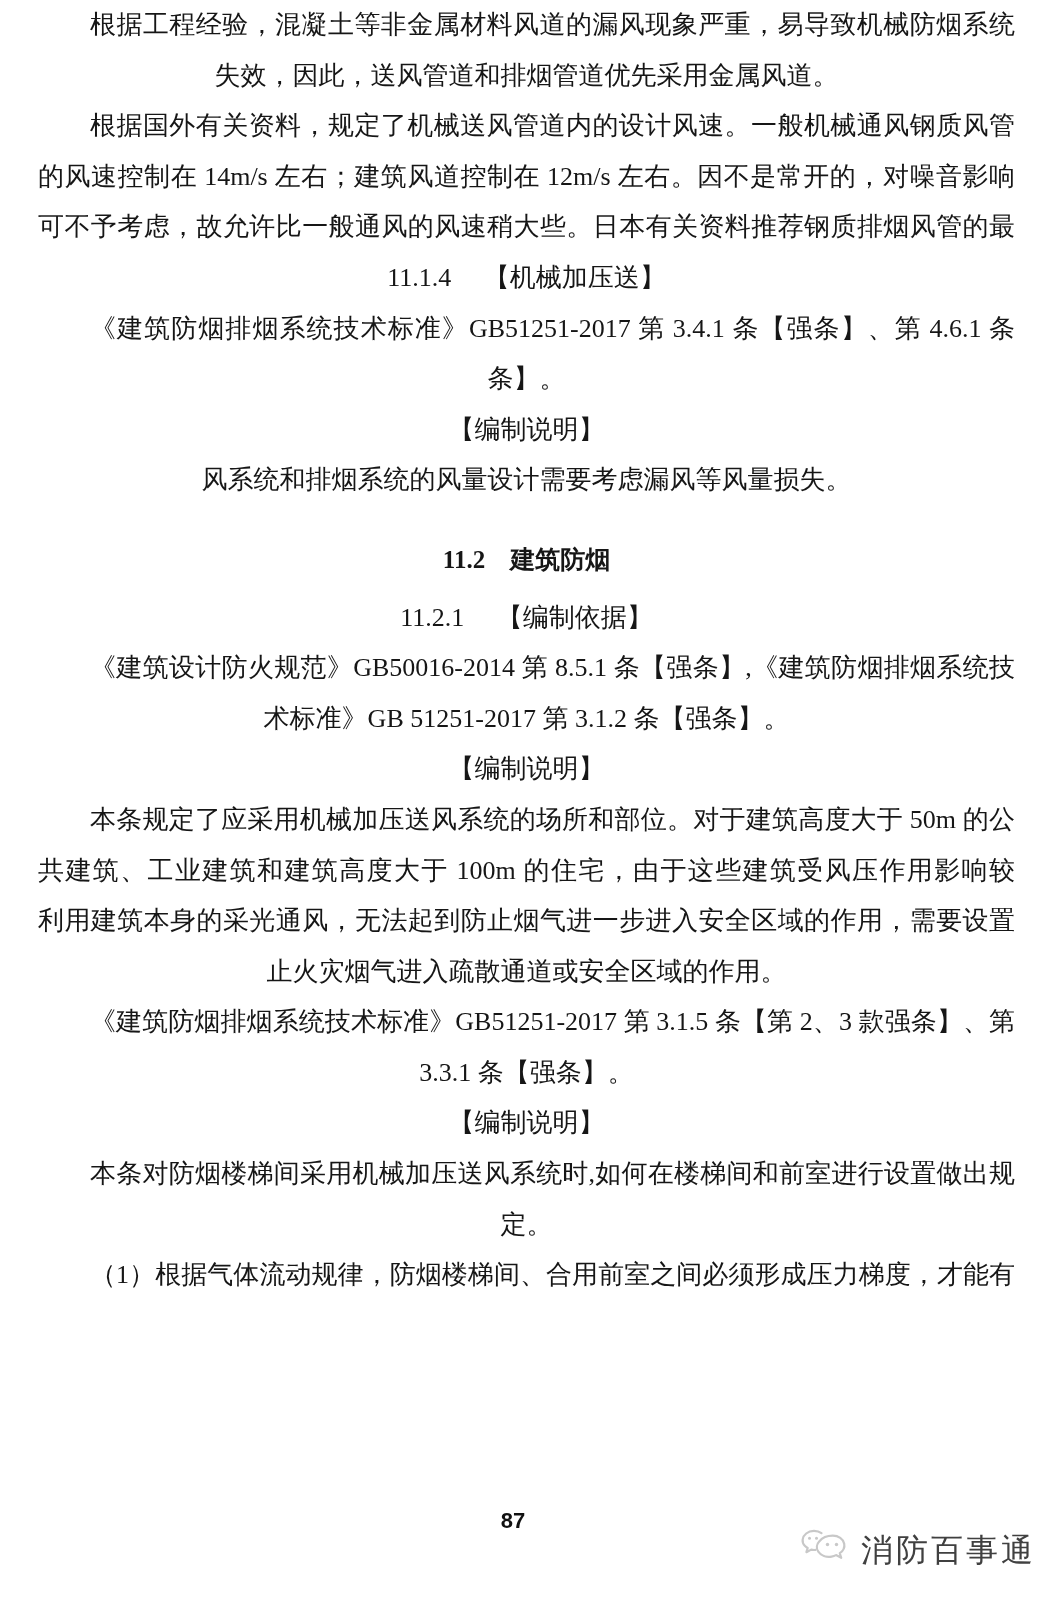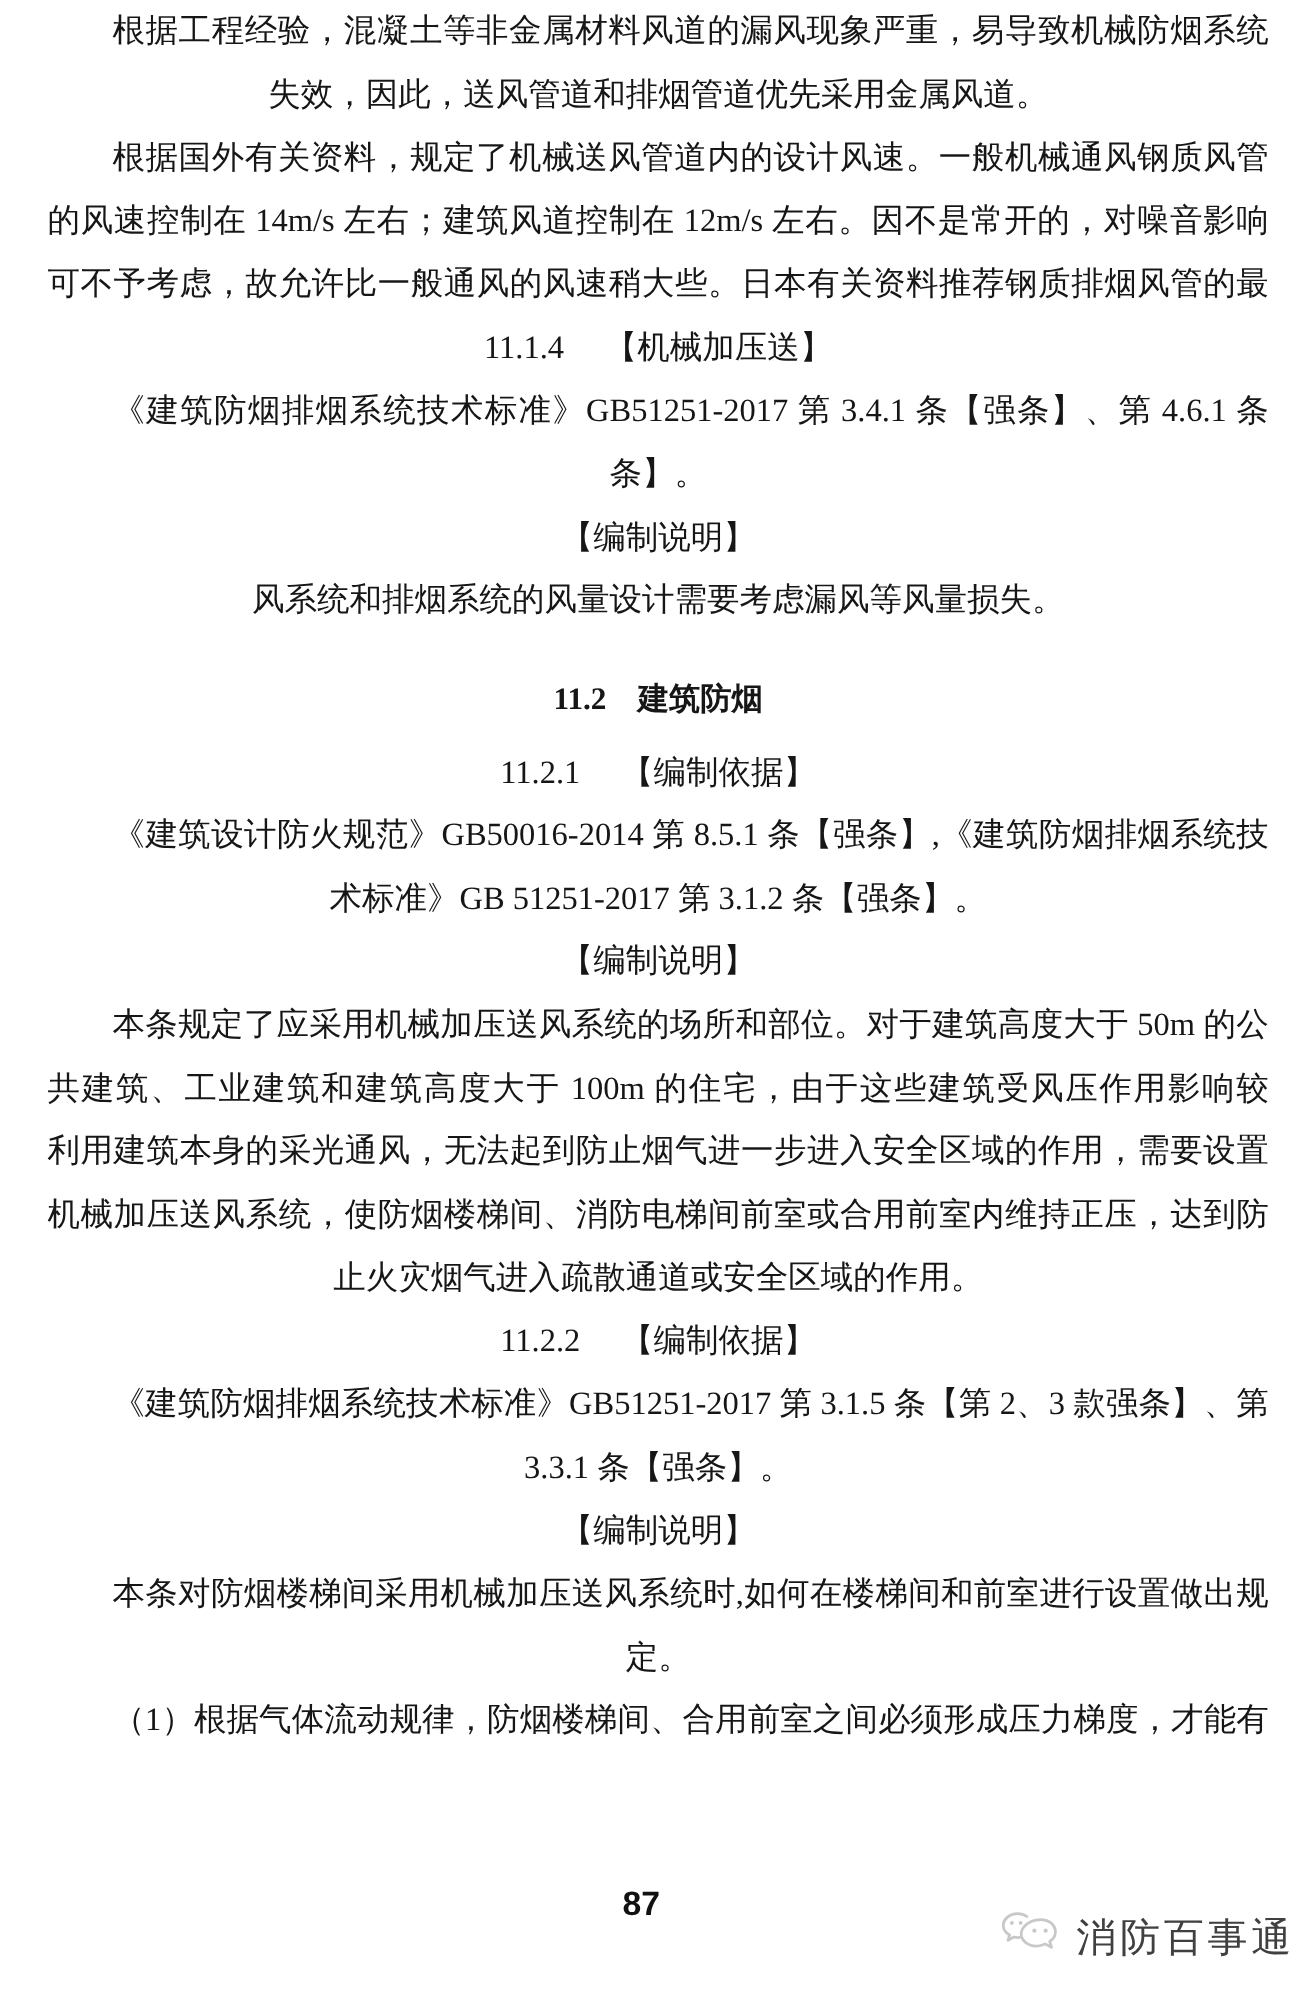--- a/index.html
+++ b/index.html
@@ -57,21 +57,21 @@
     text-shadow: 1px 1px 0 #ffffff;
   }
   .page-number {
     position: absolute;
     top: 1508px;
     left: 0;
     width: 1026px;
     text-align: center;
     font-family: "Liberation Sans", "DejaVu Sans", sans-serif;
     font-weight: 700;
-    font-size: 27px;
+    font-size: 22px;
     color: #111111;
   }
 </style>
 </head>
 <body>
 
 <div class="page">
 
   <div class="text-area">
       <div class="ln s-indent-justify">根据工程经验，混凝土等非金属材料风道的漏风现象严重，易导致机械防烟系统</div>
@@ -85,23 +85,21 @@
       <div class="ln s-left">【编制说明】</div>
       <div class="ln s-left">风系统和排烟系统的风量设计需要考虑漏风等风量损失。</div>
       <div class="ln s-center-heading">11.2　建筑防烟</div>
       <div class="ln s-left">11.2.1　 【编制依据】</div>
       <div class="ln s-indent-justify">《建筑设计防火规范》GB50016-2014 第 8.5.1 条【强条】,《建筑防烟排烟系统技</div>
       <div class="ln s-left">术标准》GB 51251-2017 第 3.1.2 条【强条】。</div>
       <div class="ln s-left">【编制说明】</div>
       <div class="ln s-indent-justify">本条规定了应采用机械加压送风系统的场所和部位。对于建筑高度大于 50m 的公</div>
       <div class="ln s-justify">共建筑、工业建筑和建筑高度大于 100m 的住宅，由于这些建筑受风压作用影响较大，</div>
       <div class="ln s-justify">利用建筑本身的采光通风，无法起到防止烟气进一步进入安全区域的作用，需要设置</div>
-      <div class="ln s-justify">机械加压送风系统，使防烟楼梯间、消防电梯间前室或合用前室内维持正压，达到防</div>
       <div class="ln s-left">止火灾烟气进入疏散通道或安全区域的作用。</div>
-      <div class="ln s-left">11.2.2　 【编制依据】</div>
       <div class="ln s-indent-justify">《建筑防烟排烟系统技术标准》GB51251-2017 第 3.1.5 条【第 2、3 款强条】、第</div>
       <div class="ln s-left">3.3.1 条【强条】。</div>
       <div class="ln s-left">【编制说明】</div>
       <div class="ln s-indent-justify">本条对防烟楼梯间采用机械加压送风系统时,如何在楼梯间和前室进行设置做出规</div>
       <div class="ln s-left">定。</div>
       <div class="ln s-indent-justify">（1）根据气体流动规律，防烟楼梯间、合用前室之间必须形成压力梯度，才能有</div>
     </div>
 
   <div class="watermark">
     <svg width="54" height="48" viewBox="0 0 54 48">

